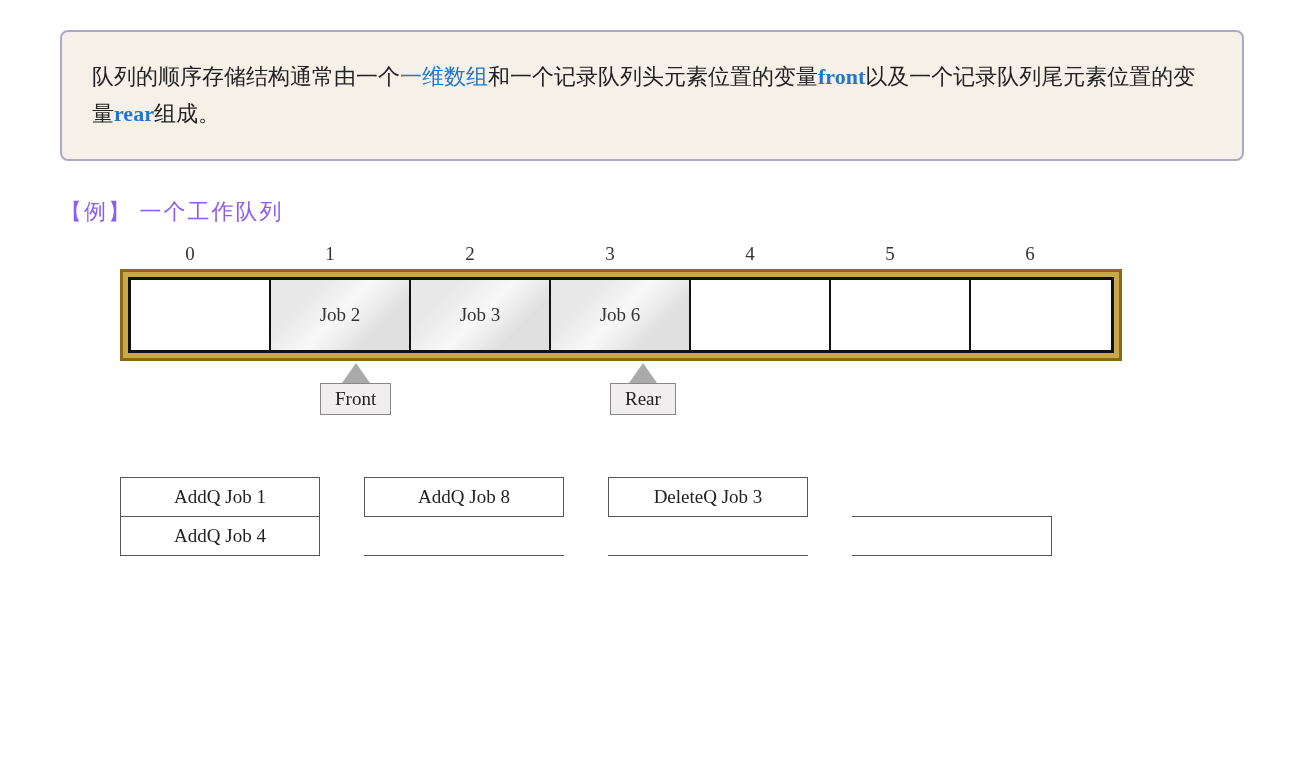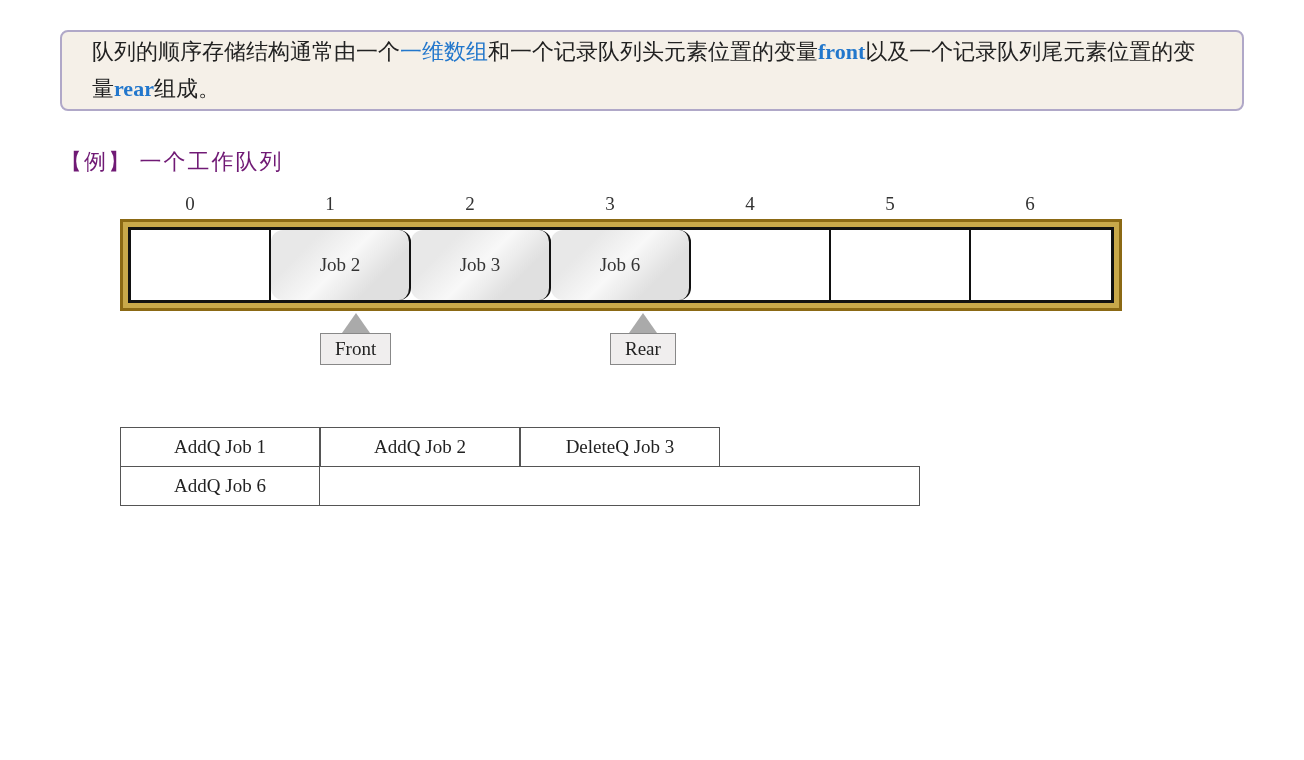--- a/index.html
+++ b/index.html
@@ -14,39 +14,39 @@
 
     .main-container {
       padding: 30px 60px;
     }
 
     
     .description-box {
       background: #f5f0e8;
       border: 2px solid #b0a8c8;
       border-radius: 8px;
-      padding: 1px 30px;
+      padding: 26px 30px;
       margin-bottom: 36px;
       line-height: 1.7;
       font-size: 22px;
       color: #222;
     }
     .description-box .blue-link {
       color: #2277cc;
       text-decoration: none;
     }
     .description-box .blue-bold {
       color: #2277cc;
       font-weight: bold;
     }
 
     
     .example-title {
       font-size: 22px;
-      color: #701a75;
+      color: #8b5cf6;
       margin-bottom: 16px;
       letter-spacing: 2px;
     }
 
     
     .array-section {
       position: relative;
       margin-bottom: 0px;
     }
 
@@ -86,21 +86,20 @@
       font-size: 19px;
       color: #333;
       background: #fff;
       position: relative;
     }
     .array-cell:last-child {
       border-right: none;
     }
     .array-cell.filled {
       background: linear-gradient(135deg, #e8e8e8 25%, #f8f8f8 50%, #e0e0e0 75%);
-      border-radius: 12px;
     }
 
     
     .labels-row {
       position: relative;
       height: 100px;
       margin-left: 60px;
     }
 
     .arrow-label {
@@ -129,20 +128,21 @@
 
     
     .operations-section {
       margin-top: 16px;
       margin-left: 60px;
     }
 
     .ops-row {
       display: flex;
       margin-bottom: -1px;
+      gap: 44px;
     }
 
     .ops-cell {
       border: 1.5px solid #555;
       padding: 8px 20px;
       font-size: 19px;
       color: #222;
       min-width: 200px;
       text-align: center;
     }
@@ -194,24 +194,24 @@
       <div class="arrow-label" style="left: 490px; top: 2px;">
         <div class="arrow-triangle"></div>
         <div class="label-box">Rear</div>
       </div>
     </div>
   </div>
 
   <div class="operations-section">
     <div class="ops-row">
       <div class="ops-cell">AddQ Job 1</div>
-      <div class="ops-cell">AddQ Job 2</div>
+      <div class="ops-cell">AddQ Job 8</div>
       <div class="ops-cell">DeleteQ Job 3</div>
     </div>
     <div class="ops-row">
-      <div class="ops-cell">AddQ Job 6</div>
+      <div class="ops-cell">AddQ Job 4</div>
       <div class="ops-cell" style="border-left:none; border-right:none;"></div>
       <div class="ops-cell" style="border-left:none; border-right:none;"></div>
       <div class="ops-cell" style="border-left:none;"></div>
     </div>
   </div>
 
 </div>
 
 </body></html>

